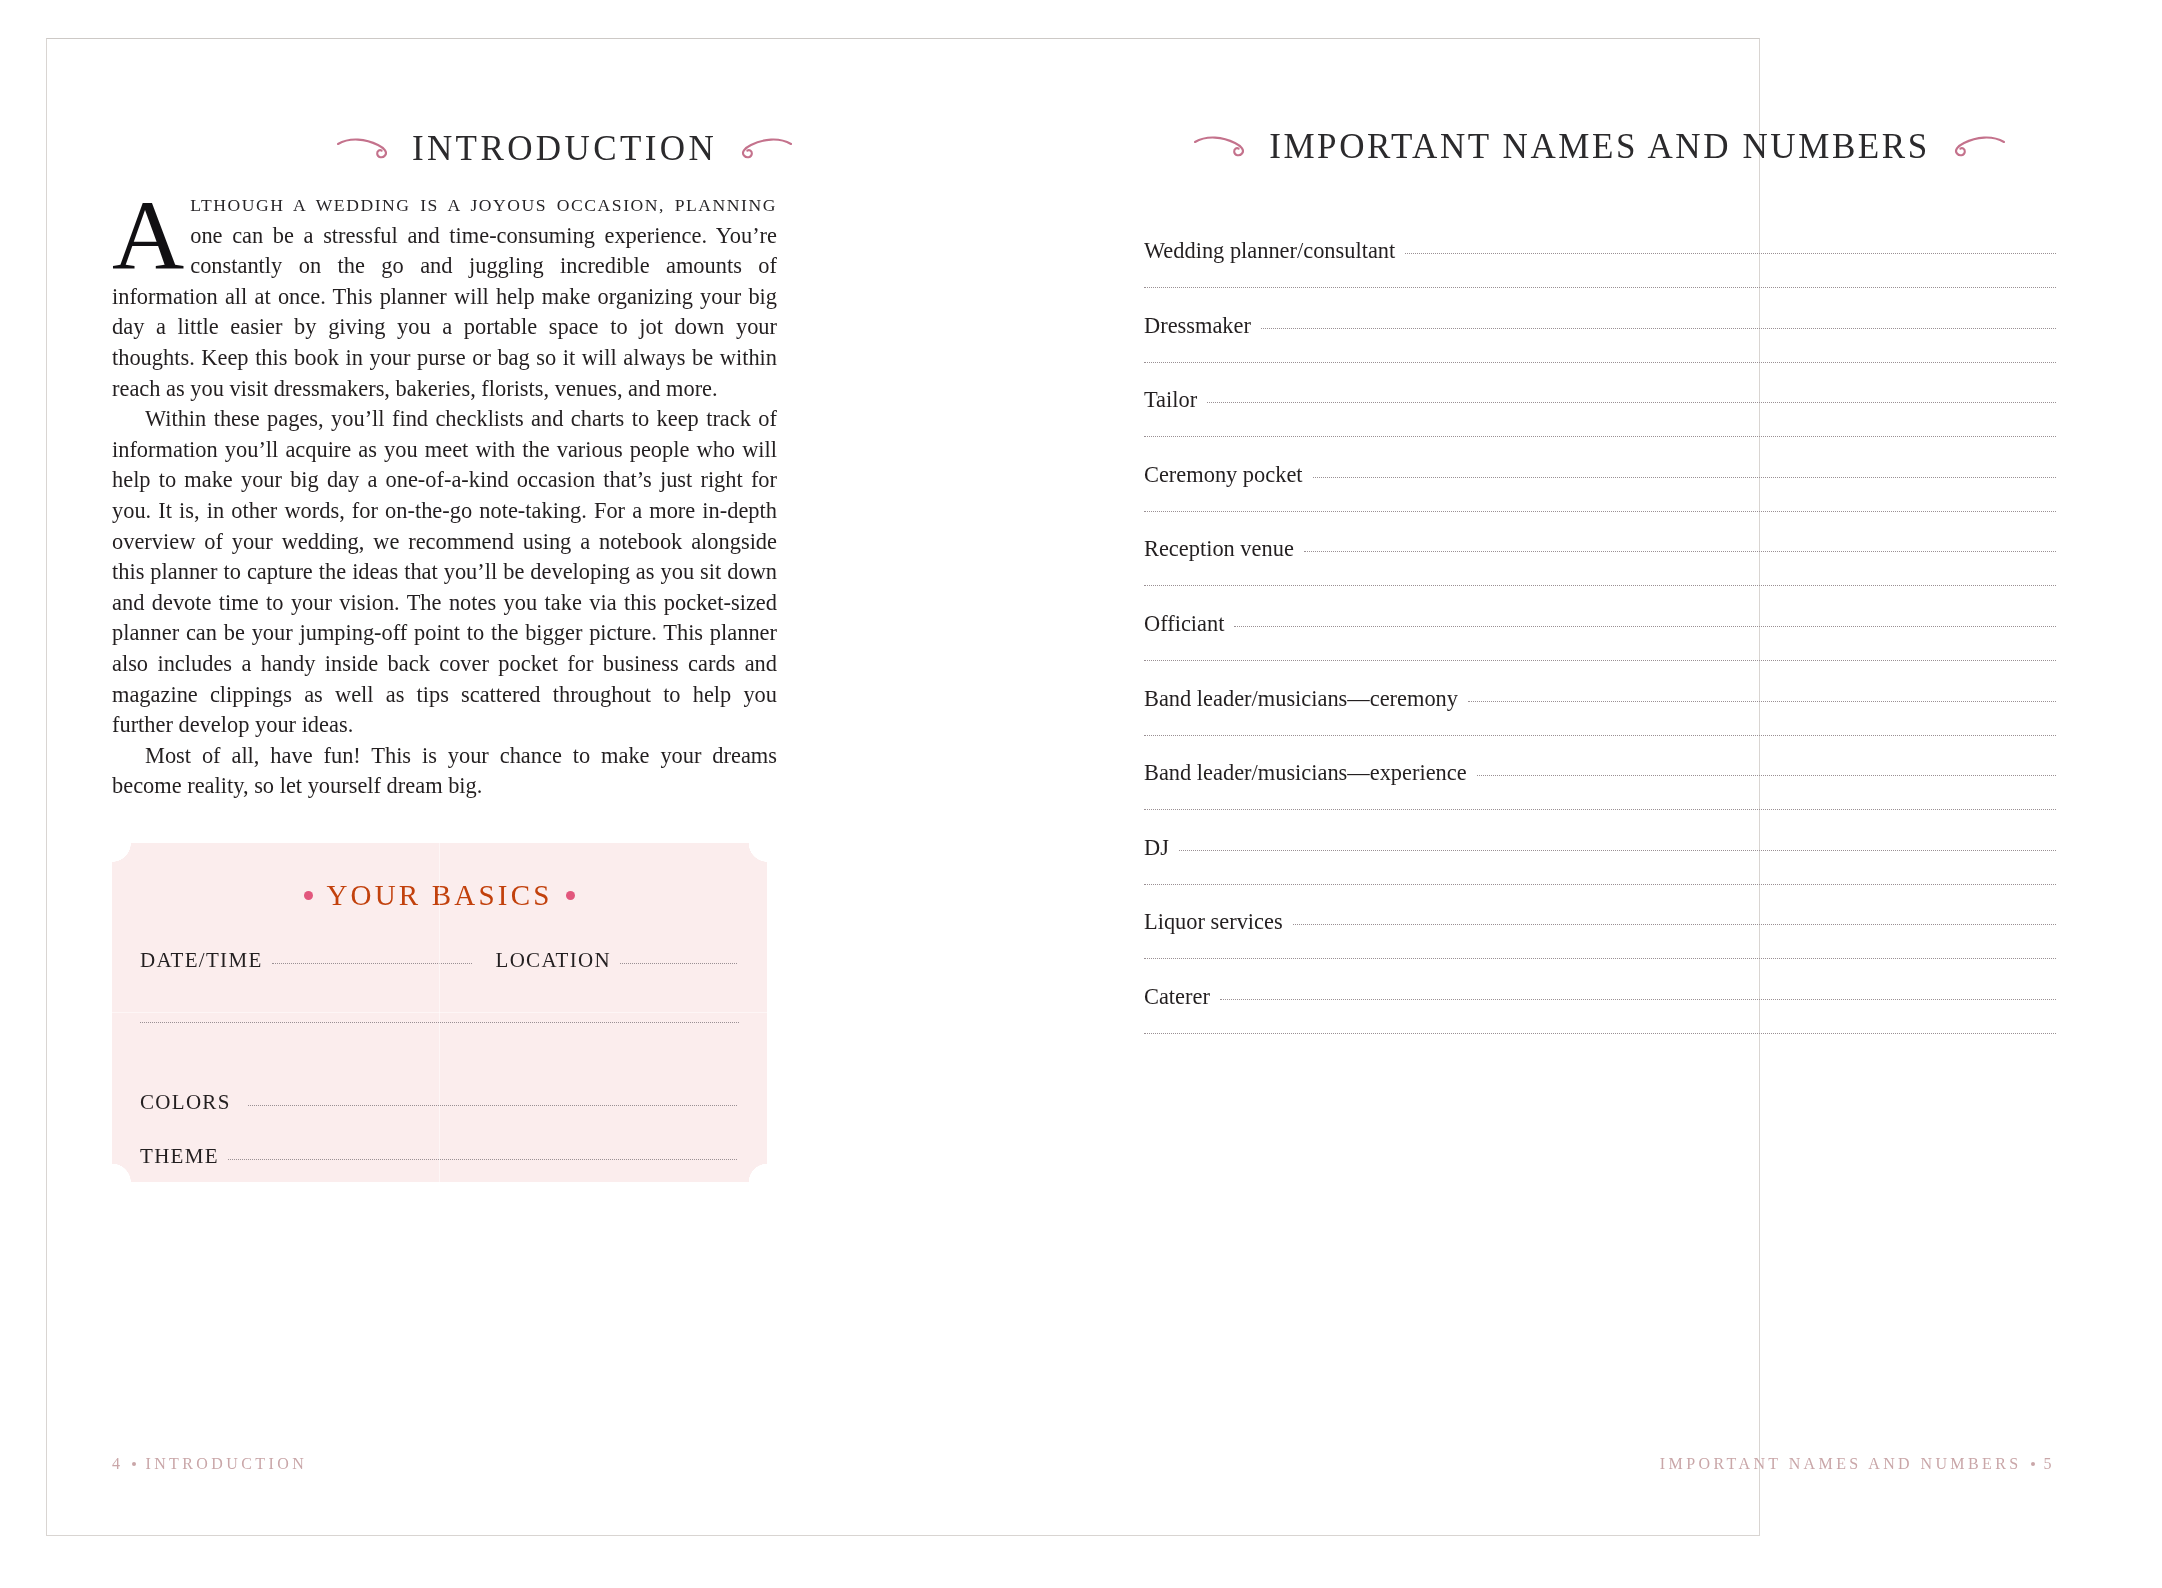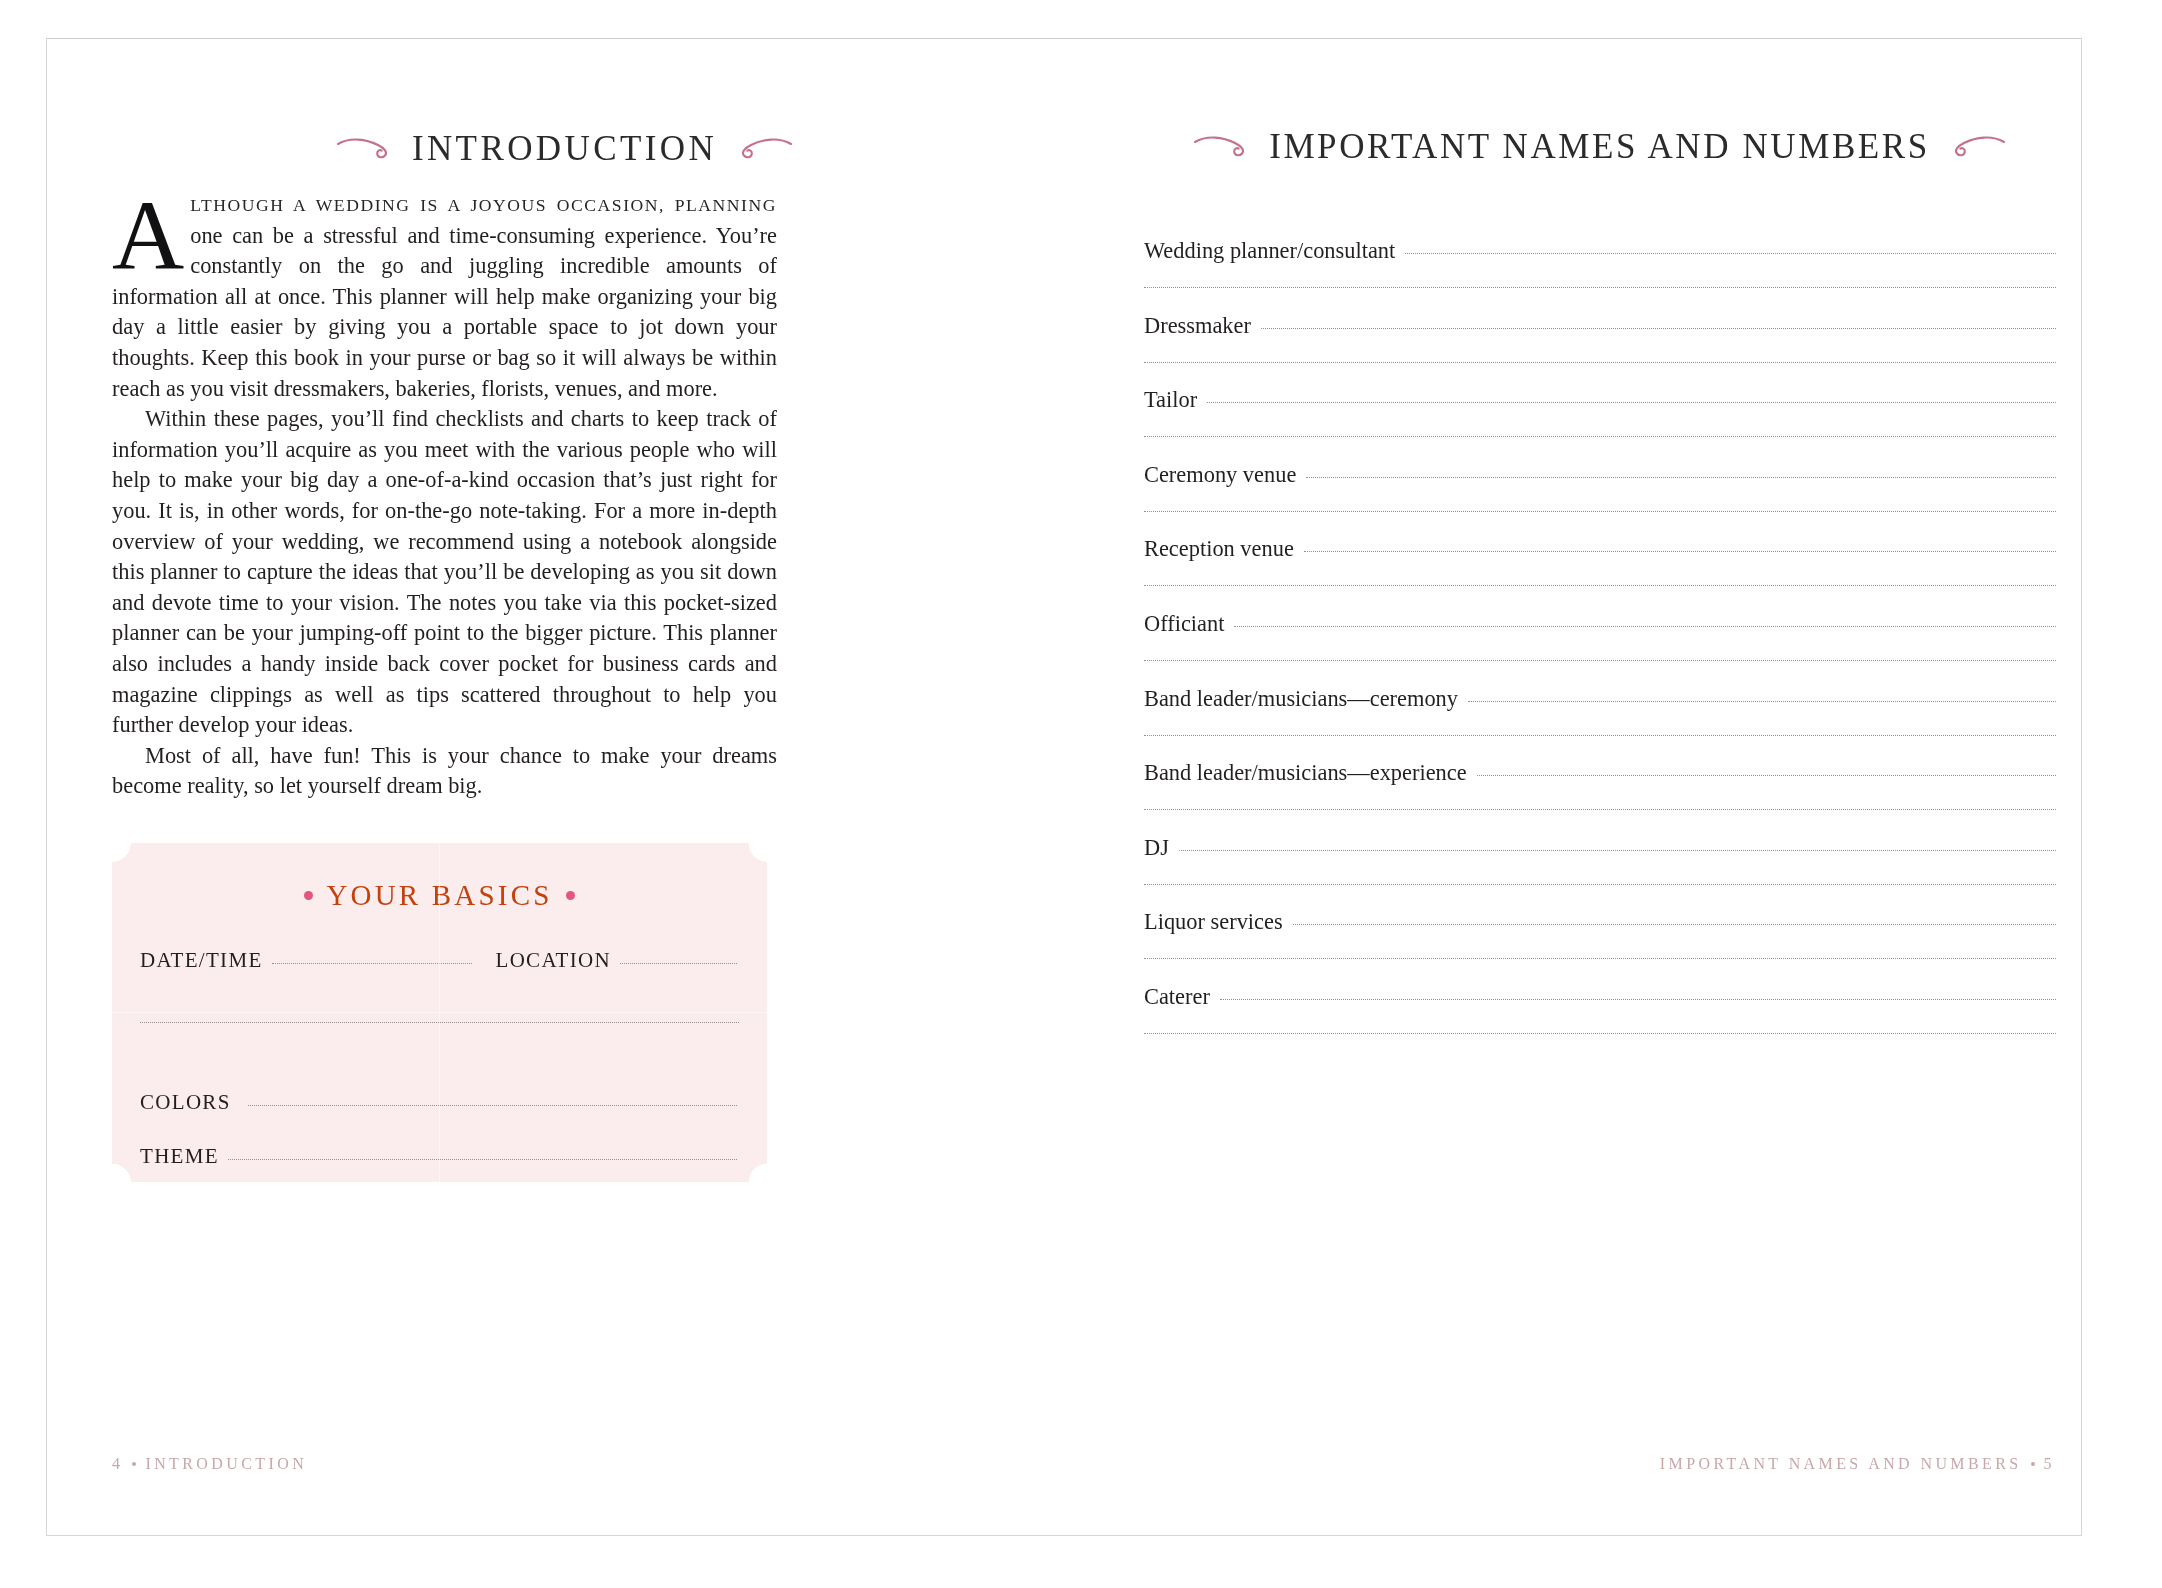--- a/index.html
+++ b/index.html
@@ -8,21 +8,21 @@
     background:#ffffff;
     font-family:"Liberation Serif","DejaVu Serif",serif;
     overflow:hidden;
     position:relative;
   }
 
   
   .spread{
     position:absolute;
     left:46px; top:38px;
-    width:2036px; height:1498px;
+    width:1714px; height:1498px;
     border:1px solid #d9d5d2;
     border-top-color:#cdc9c6;
     box-sizing:border-box;
     background:#ffffff;
   }
 
   .page{position:absolute;top:0;height:100%;box-sizing:border-box;}
   .page-left{left:0;width:1035px;}
   .page-right{left:1035px;width:1035px;}
 
@@ -287,21 +287,21 @@
       </div>
       <div class="entry">
         <div class="entry-top">
           <span class="elabel">Tailor</span>
           <span class="eline"></span>
         </div>
         <div class="entry-bottom"></div>
       </div>
       <div class="entry">
         <div class="entry-top">
-          <span class="elabel">Ceremony venue</span>
+          <span class="elabel">Ceremony pocket</span>
           <span class="eline"></span>
         </div>
         <div class="entry-bottom"></div>
       </div>
       <div class="entry">
         <div class="entry-top">
           <span class="elabel">Reception venue</span>
           <span class="eline"></span>
         </div>
         <div class="entry-bottom"></div>

